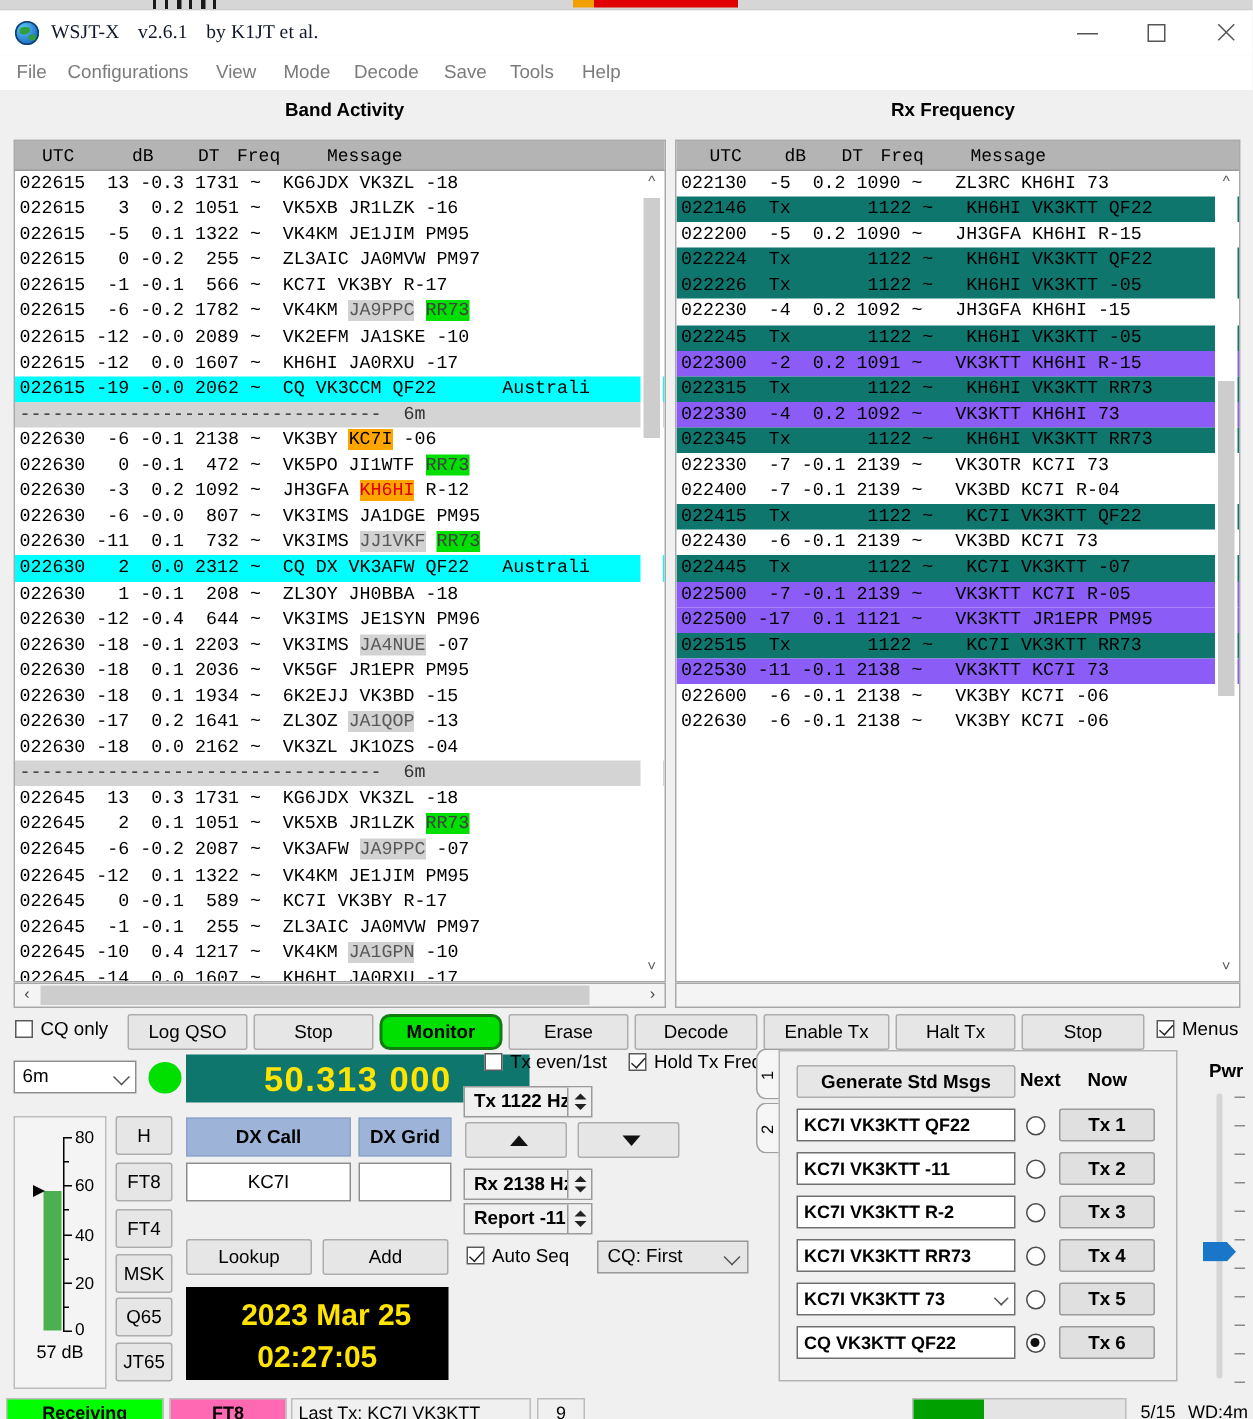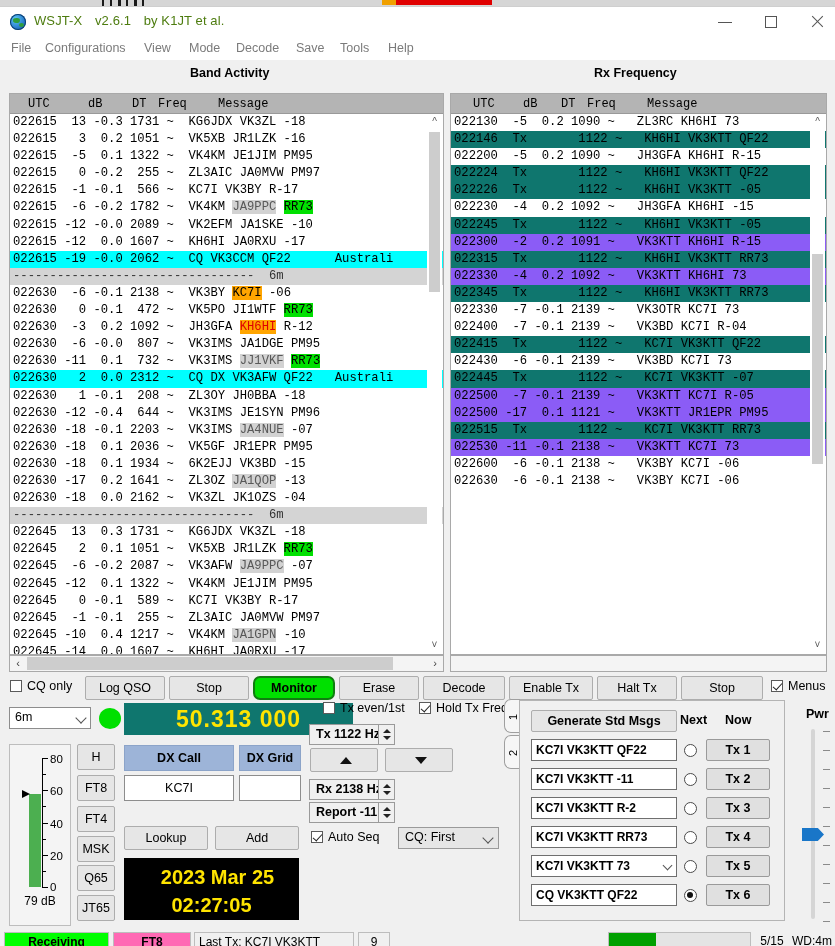--- a/index.html
+++ b/index.html
@@ -20,21 +20,21 @@
   #win{position:absolute;left:0;top:6px;width:835px;height:940px;background:#f0f0f0;
        border-top:1px solid #cfcfcf;box-sizing:border-box;}
 
   
   #titlebar{position:relative;height:30px;background:#ffffff;}
   #app-icon{position:absolute;left:10px;top:7px;width:16px;height:16px;border-radius:50%;
       background:radial-gradient(circle at 35% 32%, #5fc8f5 0%, #2a7fd0 55%, #10508f 100%);
       box-shadow:inset 0 0 0 1px #0b3e70;}
   #app-icon .land{position:absolute;left:3px;top:4px;width:7px;height:5px;background:#2f9e3c;border-radius:50% 40% 60% 45%;}
   #app-icon .land2{position:absolute;left:9px;top:9px;width:5px;height:4px;background:#2f9e3c;border-radius:50%;}
-  #title-text{position:absolute;left:34px;top:6px;font-size:13px;color:#4d7c0f;letter-spacing:.1px;}
+  #title-text{position:absolute;left:34px;top:6px;font-size:13px;color:#0f172a;letter-spacing:.1px;font-family:Liberation Serif, serif;}
   #title-text span{margin-right:9px;}
   .wbtn{position:absolute;top:0;width:46px;height:30px;}
   .wbtn i{position:absolute;display:block;background:#555;}
   #w-min{left:703px;} #w-max{left:749px;} #w-close{left:795px;}
   #w-min i{left:15px;top:15px;width:14px;height:1px;}
   #w-max .b{position:absolute;left:16px;top:9px;width:12px;height:12px;border:1px solid #555;box-sizing:border-box;}
   #w-close i:first-child{left:15px;top:14px;width:15px;height:1px;transform:rotate(45deg);}
   #w-close i:last-child{left:15px;top:14px;width:15px;height:1px;transform:rotate(-45deg);}
 
   
@@ -53,21 +53,21 @@
           font-family:"Liberation Mono",monospace;font-size:12px;position:relative;}
   .colhdr span{position:absolute;top:3px;}
   .rows{position:absolute;left:0;top:20px;right:0;bottom:0;overflow:hidden;
         font-family:"Liberation Mono",monospace;font-size:12.2px;line-height:17.1px;
         white-space:pre;}
   .row{height:17.1px;padding-left:3px;box-sizing:border-box;}
   .row.cyan{background:#00ffff;}
   .row.yellow{background:#0f766e;}
   .row.red{background:#8b5cf6;}
   .row.sep{background:#d4d4d4;color:#333;}
-  mark.grn{background:#00e000;color:#000000;margin-top:31px;}
+  mark.grn{background:#00e000;color:#404040;margin-top:31px;}
   mark.org{background:#ffa500;color:#000;}
   mark.org-red{background:#ffa500;color:#e00000;}
   mark.gry{background:#d2d2d2;color:#585858;}
 
   
   .vsb{position:absolute;right:1px;top:20px;width:15px;bottom:1px;background:#fff;}
   .vsb .arr{position:absolute;left:0;width:15px;height:16px;color:#555;text-align:center;font-size:10px;line-height:16px;}
   .vsb .arr.up{top:0;} .vsb .arr.dn{bottom:0;}
   .vsb .thumb{position:absolute;left:2px;width:11px;background:#cdcdcd;}
   
@@ -338,21 +338,21 @@
       <div class="mtl" style="top:73px;">40</div>
     <div class="mt" style="top:110px;"></div>
       <div class="mtl" style="top:105px;">20</div>
     <div class="mt" style="top:142px;"></div>
       <div class="mtl" style="top:136px;">0</div>
     <div class="mt" style="top:29px;width:4px;"></div>
       <div class="mt" style="top:61px;width:4px;"></div>
     <div class="mt" style="top:94px;width:4px;"></div>
       <div class="mt" style="top:126px;width:4px;"></div>
     <div id="meter-ptr"></div>
-    <div id="meter-val">79 dB</div>
+    <div id="meter-val">57 dB</div>
   </div>
 
   <div class="modebtn" style="top:737px;">H</div>
   <div class="modebtn" style="top:768px;">FT8</div>
   <div class="modebtn" style="top:799px;">FT4</div>
   <div class="modebtn" style="top:829px;">MSK</div>
   <div class="modebtn" style="top:858px;">Q65</div>
   <div class="modebtn" style="top:888px;">JT65</div>
 
   <div class="lblbtn" style="left:124px;top:738px;width:110px;">DX Call</div>

